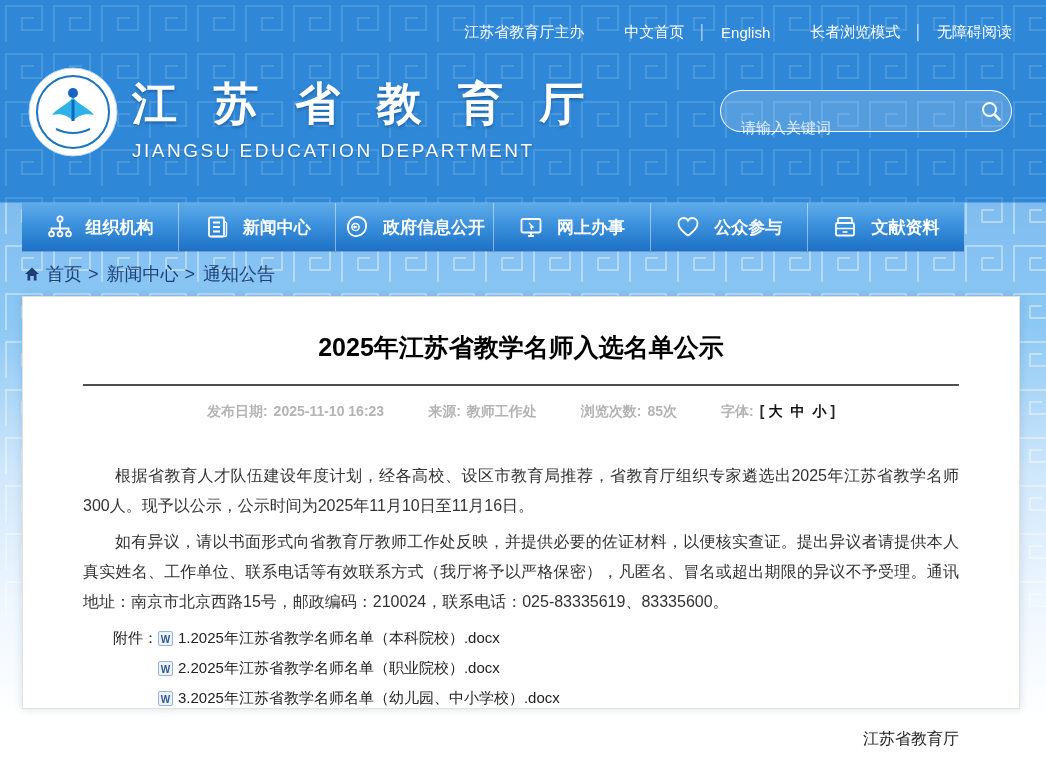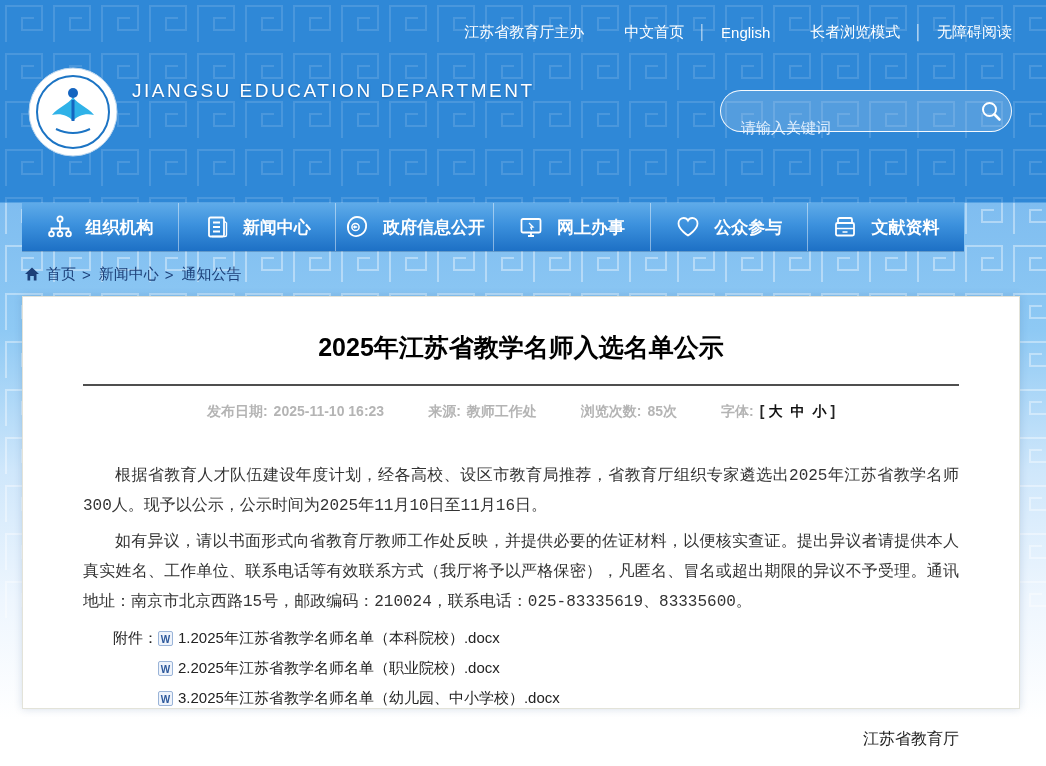--- a/index.html
+++ b/index.html
@@ -39,38 +39,38 @@
   .navbar{margin:0 0 0 22px;width:942px;height:48px;display:flex;
     background:linear-gradient(180deg,#5fabe9 0%,#3c91dd 45%,#1d70c5 100%);
     box-shadow:0 1px 0 rgba(0,40,90,.25);}
   .nav-item{flex:1;display:flex;align-items:center;justify-content:center;gap:13px;
     color:#fff;font-size:17px;font-weight:bold;cursor:pointer;}
   .nav-item + .nav-item{border-left:1px solid rgba(255,255,255,.45);}
   .nav-item svg{display:block;}
 
   
   .breadcrumb{margin:9px 0 0 24px;height:28px;display:flex;align-items:center;gap:6px;
-    font-size:15px;color:#1c3f78;}
+    font-size:18px;color:#1c3f78;}
   .breadcrumb .bc-link{cursor:pointer;}
   .breadcrumb .bc-sep{margin:0 2px 0 0;}
 
   
   .panel{margin:8px 0 0 22px;width:998px;height:413px;background:#fff;
     border:1px solid #e3e3d9;box-shadow:0 0 8px rgba(40,80,130,.18);box-sizing:border-box;}
   .article-title{margin-top:34px;text-align:center;font-size:25px;font-weight:bold;color:#000;}
   .title-divider{margin:20px 60px 0 60px;border-top:2px solid #4f4f4f;}
   .meta-row{margin-top:17px;display:flex;justify-content:center;gap:44px;
     font-size:14px;color:#b4b4b4;}
   .meta-item{white-space:nowrap;font-weight:bold;}
   .meta-item .lbl{margin-right:6px;}
   .font-sizes{color:#b4b4b4;}
   .font-sizes .bracket{color:#222;}
   .font-sizes .fsz{color:#111;margin:0 4px;cursor:pointer;}
 
-  .article-body{margin:40px 60px 0 60px;font-family:Liberation Mono, monospace;}
+  .article-body{margin:40px 60px 0 60px;}
   .article-body p{margin:0 0 6px 0;font-size:16px;line-height:30px;color:#333;
     text-indent:2em;text-align:justify;}
 
   .attachments{margin:6px 60px 0 60px;font-size:15px;color:#222;}
   .att-row{display:flex;align-items:flex-start;}
   .att-label{margin-left:2em;line-height:30px;white-space:nowrap;}
   .att-list{display:flex;flex-direction:column;}
   .att-item{display:flex;align-items:center;line-height:30px;cursor:pointer;color:#222;}
   .word-ico{width:15px;height:15px;margin-right:5px;border:1px solid #9ab4d8;border-radius:2px;
     background:#eef3fb;color:#2b579a;font-size:10px;font-weight:bold;line-height:15px;
@@ -105,20 +105,21 @@
 <div class="header layer">
   <svg class="logo" viewBox="0 0 90 90" xmlns="http://www.w3.org/2000/svg">
     <circle cx="45" cy="45" r="44" fill="#ffffff" stroke="#bcd6ee" stroke-width="1"></circle>
     <circle cx="45" cy="45" r="36" fill="none" stroke="#1c74c4" stroke-width="2"></circle>
     <path d="M45 30 C40 38 30 40 24 48 C32 46 40 48 45 54 C50 48 58 46 66 48 C60 40 50 38 45 30 Z" fill="#2fb2e8"></path>
     <circle cx="45" cy="26" r="5" fill="#1565c0"></circle>
     <path d="M45 33 L45 54" stroke="#1565c0" stroke-width="3"></path>
     <path d="M28 62 Q45 70 62 62" fill="none" stroke="#1c74c4" stroke-width="2"></path>
   </svg>
   <div class="site-titles">
+    <div class="site-name">江 苏 省 教 育 厅</div>
     <div class="site-name-en">JIANGSU EDUCATION DEPARTMENT</div>
   </div>
   <div class="searchbox">
     <input type="text" placeholder="请输入关键词" style="">
     <button class="search-btn">
       <svg width="22" height="22" viewBox="0 0 22 22">
         <circle cx="9.5" cy="9.5" r="6.5" fill="none" stroke="#ffffff" stroke-width="2"></circle>
         <line x1="14.5" y1="14.5" x2="19.5" y2="19.5" stroke="#ffffff" stroke-width="2.6" stroke-linecap="round"></line>
       </svg>
     </button>

